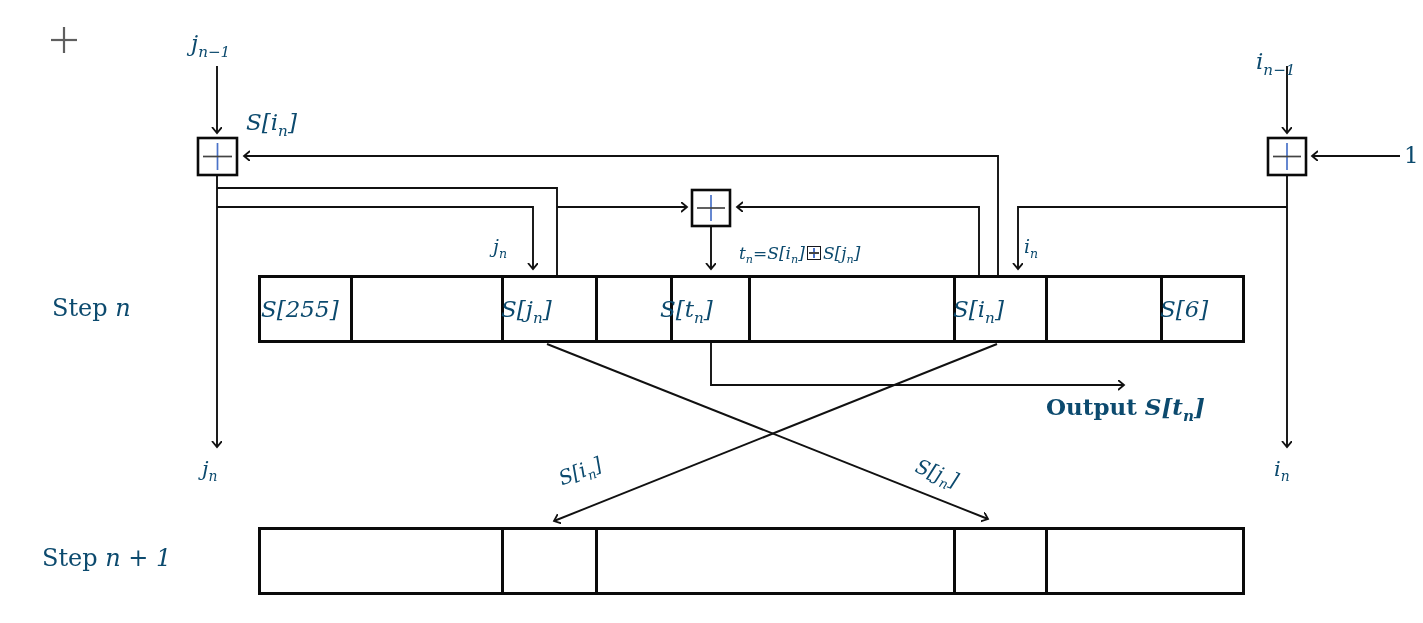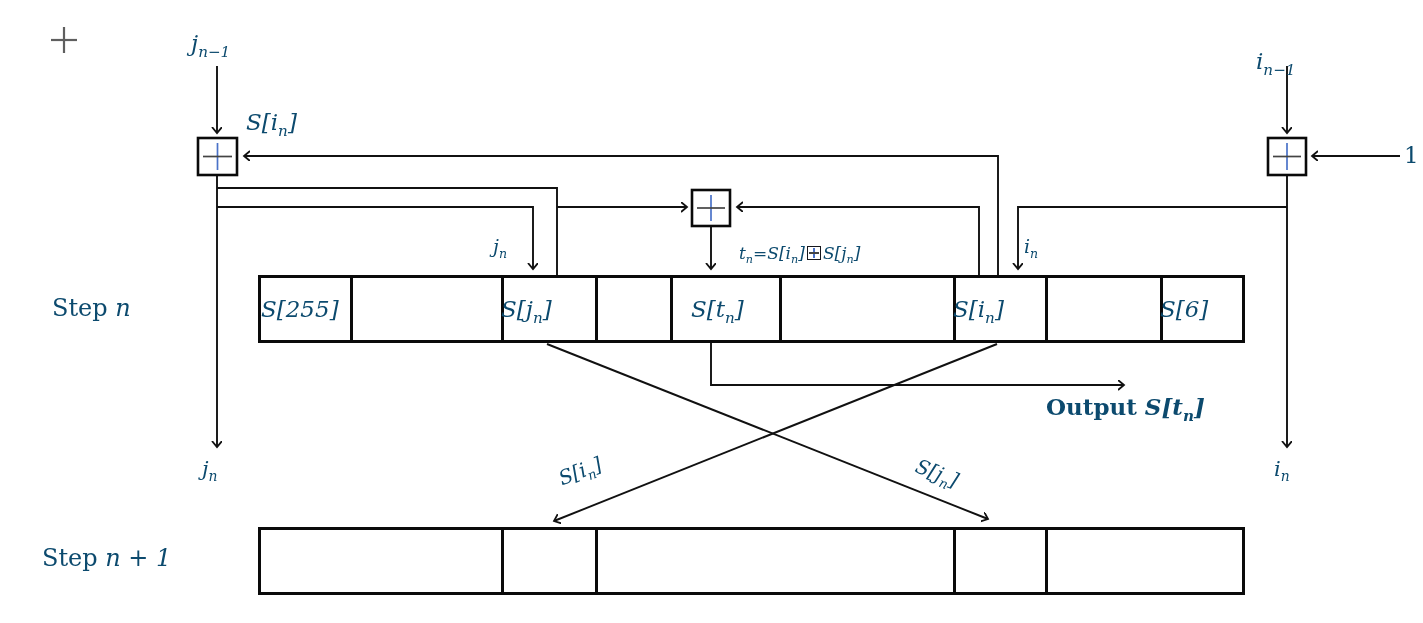--- a/index.html
+++ b/index.html
@@ -145,21 +145,21 @@
     </div>
     <div class="cell" style="left:89px;width:151px;">
       <span><span class="it"></span></span>
     </div>
     <div class="cell" style="left:240px;width:94px;">
       <span><span class="it">S[j</span><sub>n</sub><span class="it">]</span></span>
     </div>
     <div class="cell" style="left:334px;width:75px;">
       <span><span class="it"></span></span>
     </div>
-    <div class="cell" style="left:430px;width:88px;">
+    <div class="cell" style="left:399px;width:88px;">
       <span><span class="it">S[t</span><sub>n</sub><span class="it">]</span></span>
     </div>
     <div class="cell" style="left:497px;width:195px;">
       <span><span class="it"></span></span>
     </div>
     <div class="cell" style="left:692px;width:92px;">
       <span><span class="it">S[i</span><sub>n</sub><span class="it">]</span></span>
     </div>
     <div class="cell" style="left:784px;width:115px;">
       <span><span class="it"></span></span>

